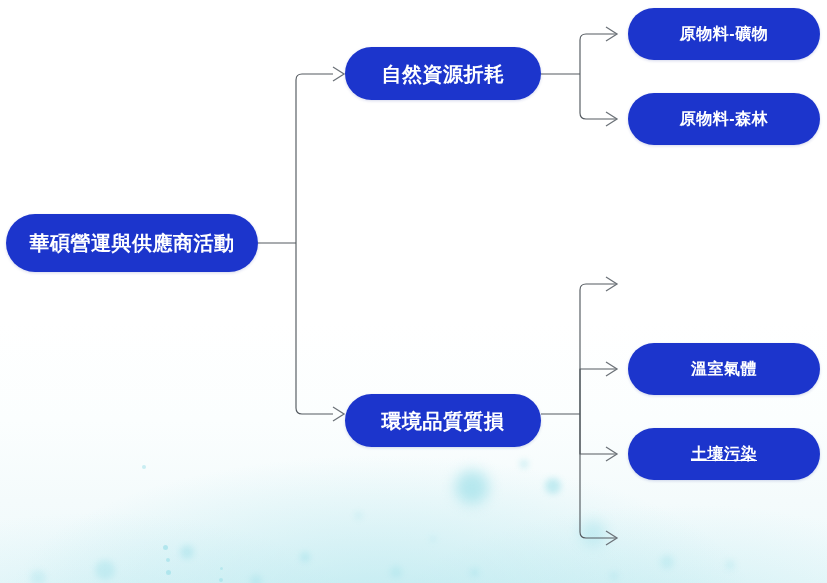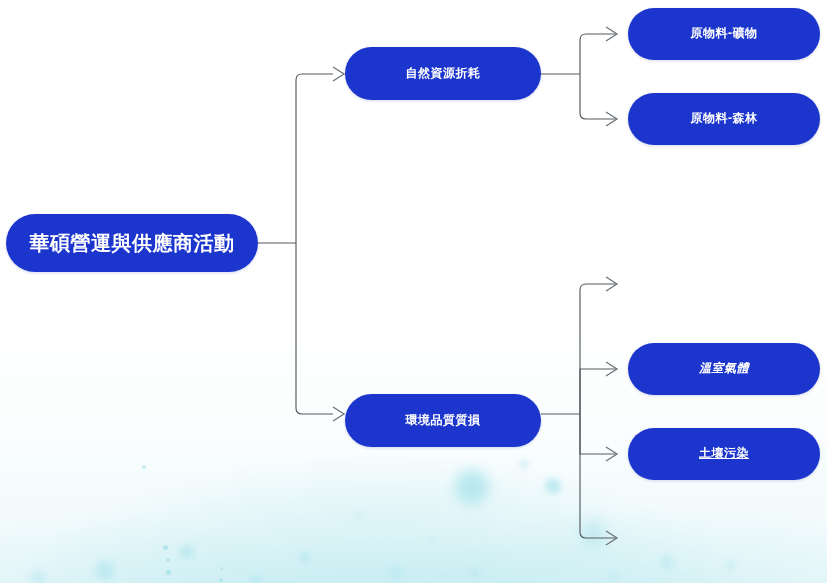--- a/index.html
+++ b/index.html
@@ -80,37 +80,37 @@
   }
   .node.root {
     left: 6px;  top: 214px;
     width: 252px; height: 58px;
     border-radius: 29px;
     font-size: 20px;
   }
   .node.mid {
     width: 196px; height: 53px;
     border-radius: 27px;
-    font-size: 12px;
+    font-size: 20px;
     left: 345px;
   }
   .node.mid.m0 { top: 47px; }
   .node.mid.m1 { top: 394px; }
 
   .node.leaf {
     left: 628px;
     width: 192px; height: 52px;
     border-radius: 26px;
-    font-size: 12px;
+    font-size: 16px;
     justify-content: center;
   }
   .node.leaf.l0 { top: 8px;   }
   .node.leaf.l1 { top: 93px;  }
   .node.leaf.l2 { top: 258px; }
-  .node.leaf.l3 { top: 343px; font-style: italic; }
+  .node.leaf.l3 { top: 343px; }
   .node.leaf.l4 { top: 428px; text-decoration: underline; }
   .node.leaf.l5 { top: 512px; }
 
   .node-label {
     display: block;
     padding: 0 10px;
     white-space: nowrap;
   }
 </style>
 </head>

